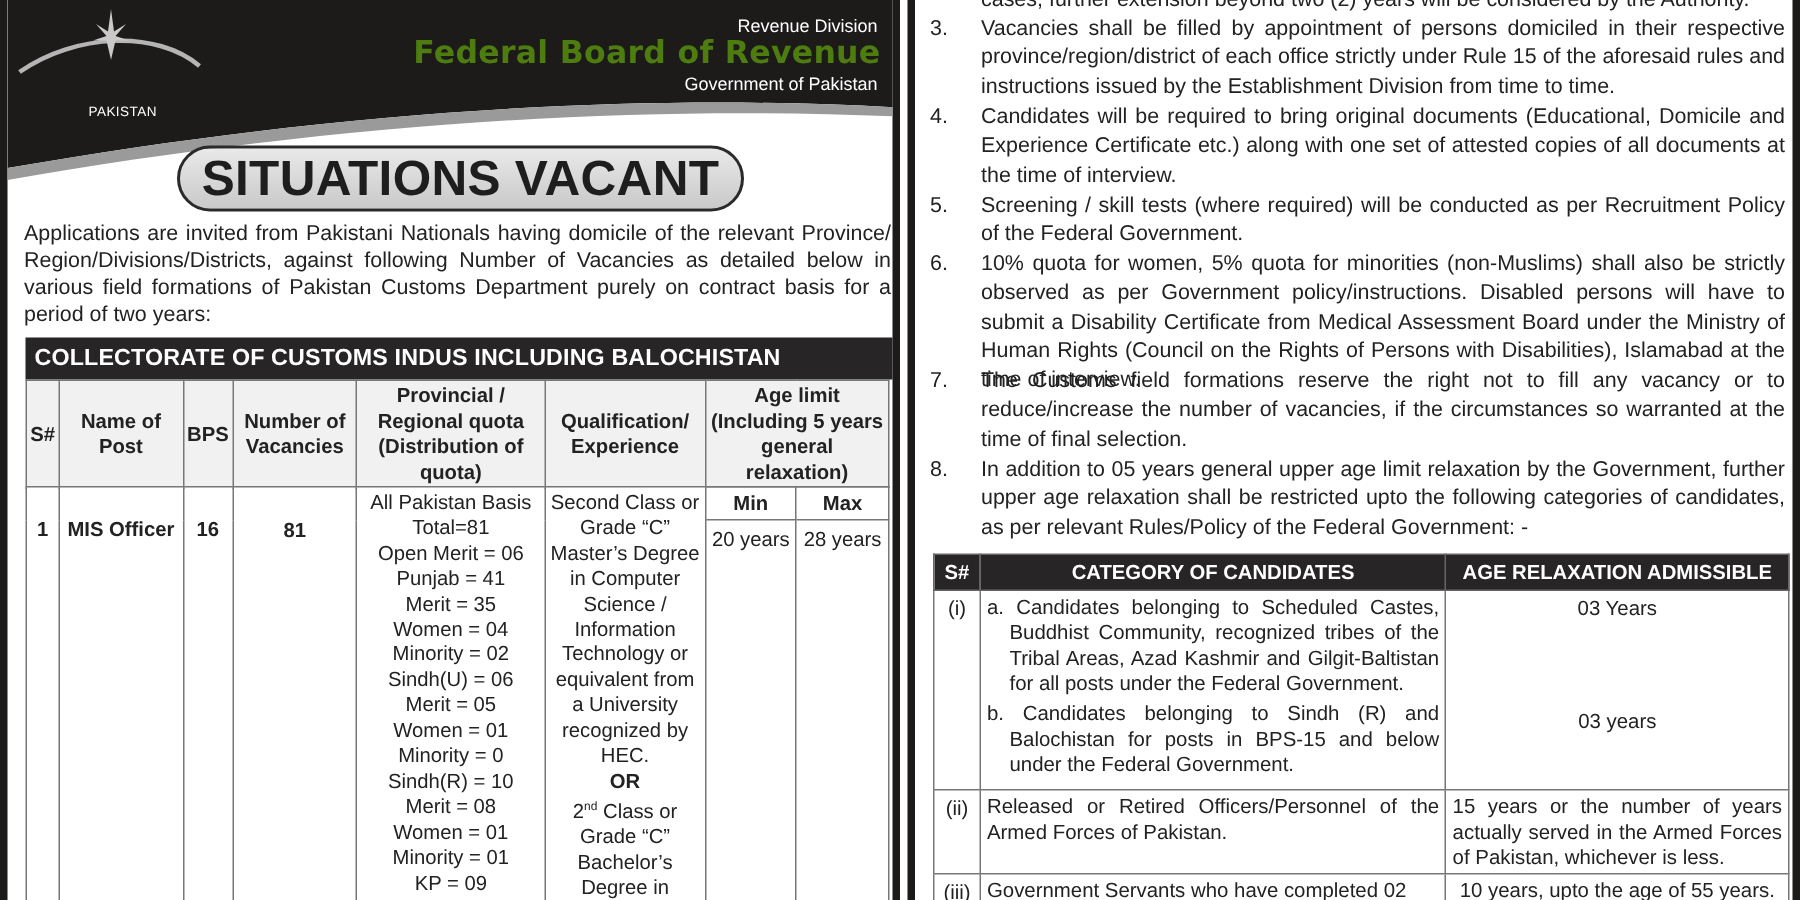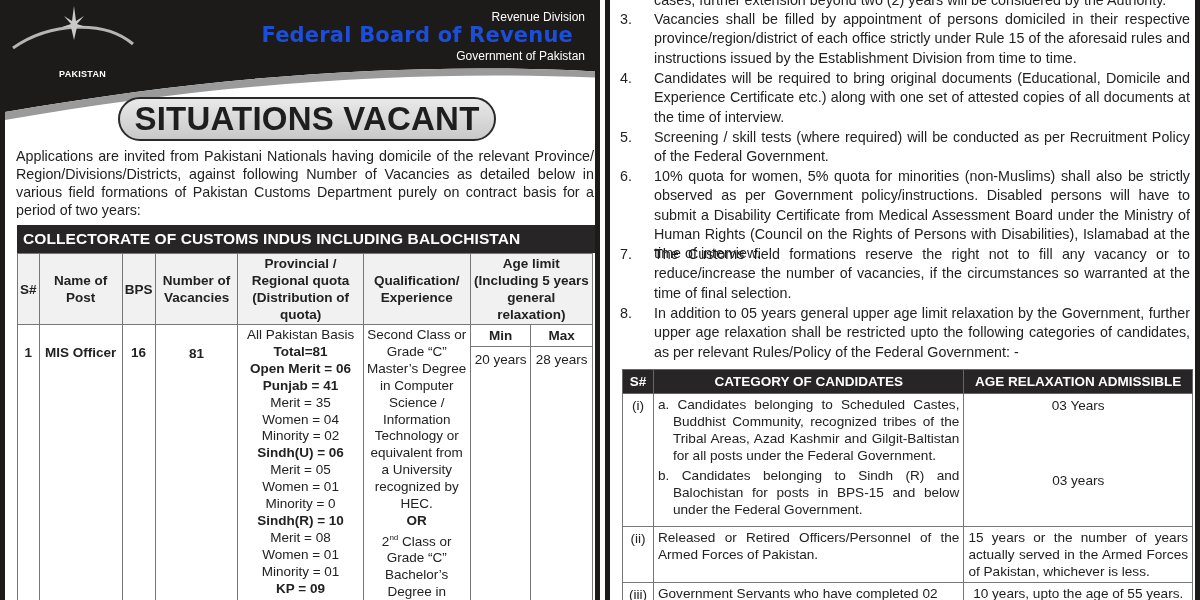--- a/index.html
+++ b/index.html
@@ -14,28 +14,28 @@
     }
     #banner { position: absolute; left: 0; top: 0; width: 600px; height: 120px; }
     #banner svg { position: absolute; left: 0; top: 0; }
     .fbr-logo-text {
       position: absolute; left: 32px; top: 32px; color: #fff;
       font-family: "DejaVu Sans", sans-serif; font-weight: bold;
       font-size: 38px; letter-spacing: 1px; line-height: 38px;
     }
     .fbr-pakistan {
       position: absolute; left: 54px; top: 69px; color: #fff;
-      font-size: 9px; font-weight: bold; letter-spacing: 0.3px;
+      font-size: 9px; font-weight: normal; letter-spacing: 0.3px;
     }
     .hdr-division {
       position: absolute; right: 20px; top: 10px; color: #fff;
       font-size: 12px;
     }
     .hdr-fbr {
-      position: absolute; right: 32px; top: 23px; color: #1d4ed8;
+      position: absolute; right: 18px; top: 23px; color: #4d7c0f;
       font-family: "DejaVu Sans", sans-serif; font-weight: bold; font-size: 21px; letter-spacing: 0.2px;
     }
     .hdr-gov {
       position: absolute; right: 20px; top: 49px; color: #fff; font-size: 12px;
     }
     #title-pill {
       position: absolute; left: 113px; top: 97px; width: 378px; height: 44px;
       border: 2px solid #2a2a2a; border-radius: 24px;
       background: linear-gradient(#e9e9e9, #c9c9c9);
       display: flex; align-items: center; justify-content: center;
@@ -58,21 +58,21 @@
       border-collapse: collapse; font-size: 13.5px; color: #222;
     }
     #vac-table th, #vac-table td {
       border: 1px solid #777; text-align: center; vertical-align: middle;
       padding: 0 2px; line-height: 17px;
     }
     #vac-table th { background: #f1f1f1; font-weight: bold; }
     #vac-table tr.body-row td { vertical-align: top; background: #fff; }
     #vac-table td.bold { font-weight: bold; }
     .quota-line { display: block; line-height: 16.9px; }
-    .quota-line.b { font-weight: bold; }
+    .quota-line.b { font-weight: normal; }
     .qual-line { display: block; line-height: 16.9px; }
     .qual-line.b { font-weight: bold; }
     sup { font-size: 8px; }
 
     
     #right {
       position: absolute; left: 605px; top: 0; width: 595px; height: 600px;
       background: #fff; overflow: hidden;
       border-left: 5px solid #1d1a1a; border-right: 5px solid #1d1a1a;
     }

